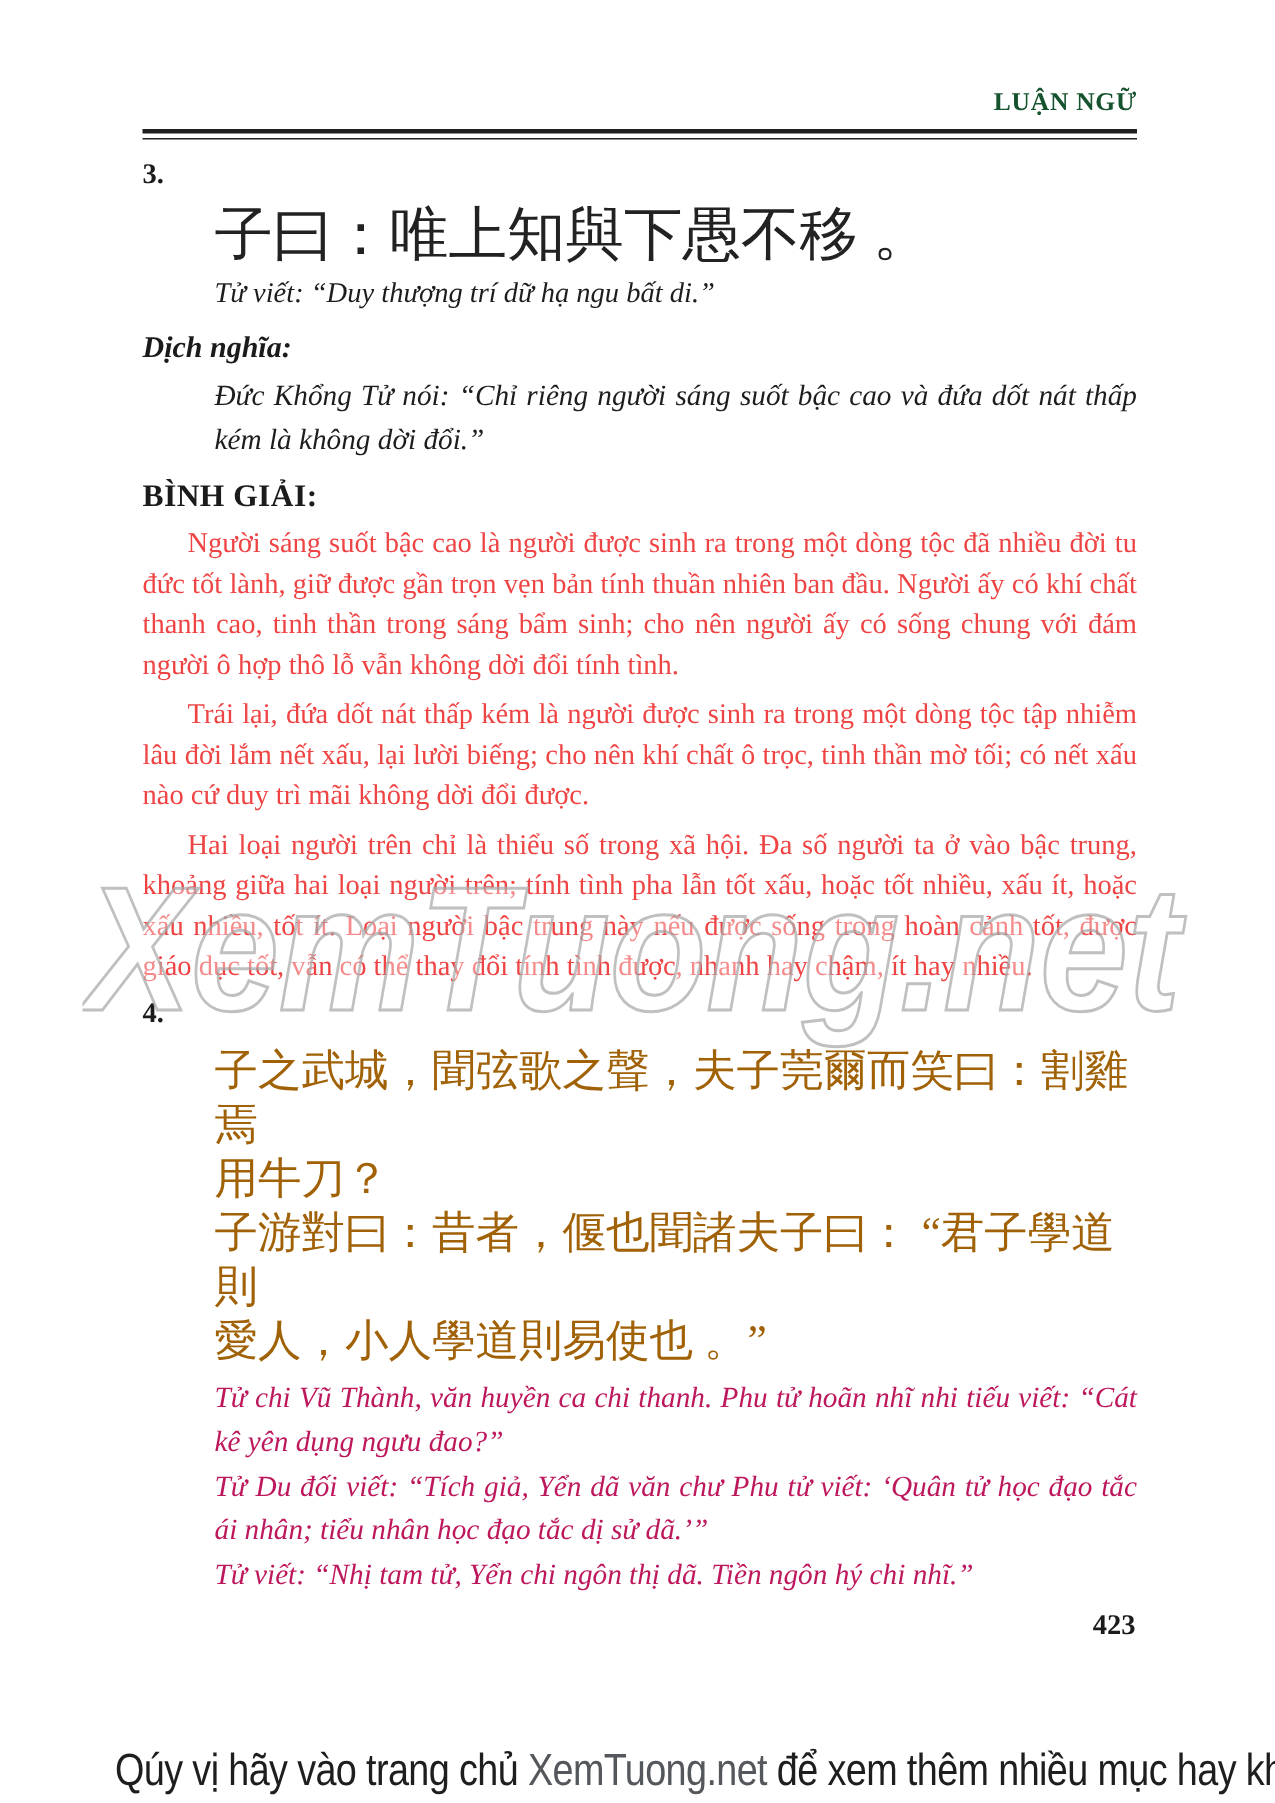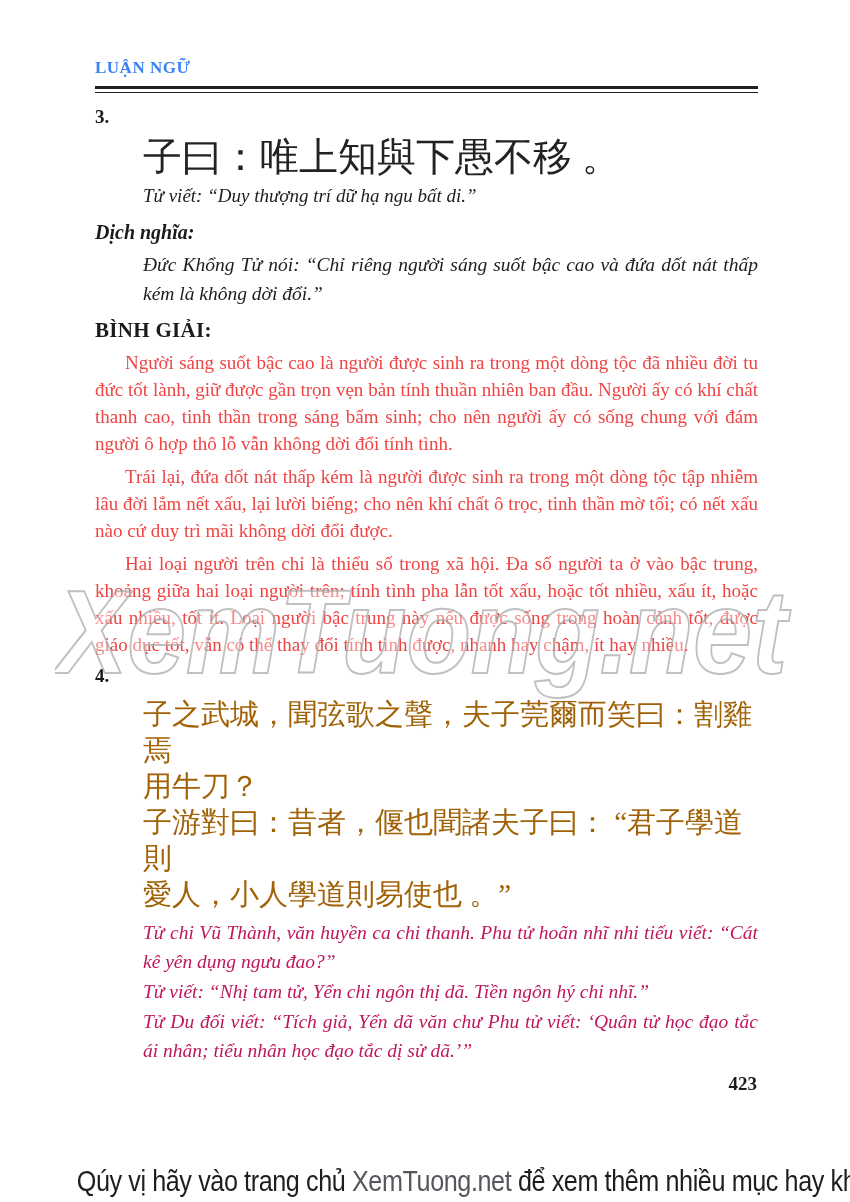--- a/index.html
+++ b/index.html
@@ -7,25 +7,26 @@
     position:relative;
     width:850px;height:1202px;
     background:#ffffff;
     box-sizing:border-box;
     padding:57px 92px 0 95px;
     font-family:"Liberation Serif","DejaVu Serif",serif;
     color:#1b1b1b;
     overflow:hidden;
   }
   .running-head{
+    text-align:right;
     font-weight:bold;
     font-size:17px;
     line-height:22px;
     letter-spacing:0.5px;
-    color:#3b82f6;
+    color:#14532d;
   }
   .header-rule{
     margin-top:7px;
     height:3px;
     border-top:3px solid #1f1f1f;
     border-bottom:1px solid #1f1f1f;
   }
   .section-number{
     font-weight:bold;
     font-size:19px;
@@ -151,22 +152,22 @@
 
   <div class="section-number sec4-number">4.</div>
   <div class="cjk-block">
     <div class="cjk-line">子之武城，聞弦歌之聲，夫子莞爾而笑曰：割雞焉</div>
     <div class="cjk-line">用牛刀？</div>
     <div class="cjk-line">子游對曰：昔者，偃也聞諸夫子曰： “君子學道則</div>
     <div class="cjk-line">愛人，小人學道則易使也 。”</div>
   </div>
   <div class="translit-block">
     <p class="translit-para">Tử chi Vũ Thành, văn huyền ca chi thanh. Phu tử hoãn nhĩ nhi tiếu viết: “Cát kê yên dụng ngưu đao?”</p>
+    <p class="translit-para">Tử Du đối viết: “Tích giả, Yển dã văn chư Phu tử viết: ‘Quân tử học đạo tắc ái nhân; tiểu nhân học đạo tắc dị sử dã.’”</p>
     <p class="translit-para">Tử viết: “Nhị tam tử, Yển chi ngôn thị dã. Tiền ngôn hý chi nhĩ.”</p>
-    <p class="translit-para">Tử Du đối viết: “Tích giả, Yển dã văn chư Phu tử viết: ‘Quân tử học đạo tắc ái nhân; tiểu nhân học đạo tắc dị sử dã.’”</p>
   </div>
 
   <div class="page-number">423</div>
 
   <svg class="watermark" viewBox="0 0 740 175" width="740" height="175">
     <text x="2" y="128" font-family="Liberation Sans, DejaVu Sans, sans-serif" font-size="118" font-weight="bold" font-style="italic" textLength="730" lengthAdjust="spacingAndGlyphs" fill="rgba(255,255,255,0.5)" stroke="#ababab" stroke-width="2">XemTuong.net</text>
   </svg>
 
   <div class="footer">
     <span class="footer-inner"><span>Qúy vị hãy vào trang chủ </span><span class="footer-brand">XemTuong.net</span><span> để xem thêm nhiều mục hay khác</span></span>

